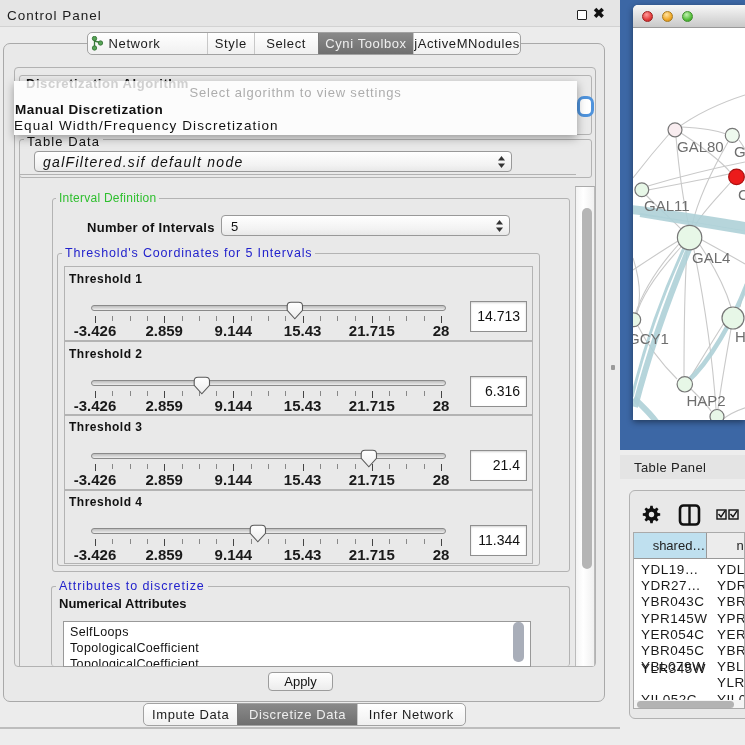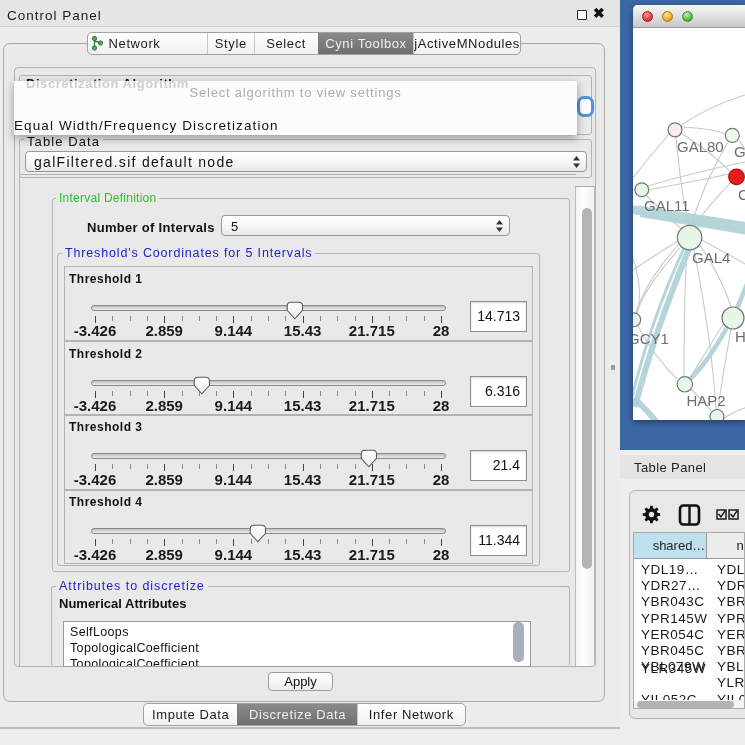--- a/index.html
+++ b/index.html
@@ -91,21 +91,21 @@
 </div>
 
 <div class="grp" style="left:19px; top:75px; width:573px; height:60px;"></div>
 <div class="abs" style="left:26px; top:76px; font-size:13px; letter-spacing:0.55px; font-weight:bold; color:#111;">Discretization Algorithm</div>
 
 <div class="abs" style="left:577px; top:96px; width:17px; height:21px; border:3px solid #4f93dc; border-radius:7px; background:#fff;"></div>
 
 <div class="grp" style="left:19px; top:139px; width:573px; height:39px;">
   <span class="gt" style="color:#111; left:4px; top:-6px; font-size:13px; letter-spacing:1.1px;">Table Data</span>
 </div>
-<div class="combo" style="left:25px; top:151px; width:562px; height:21px;">
+<div class="combo" style="left:34px; top:151px; width:478px; height:21px;font-style:italic;">
   <span class="tx" style="font-size:14px; letter-spacing:1.3px; left:8px;">galFiltered.sif default node</span>
   <svg class="st" width="9" height="14" viewBox="0 0 9 14">
     <path d="M4.5 1 L8 5.4 L1 5.4 Z" fill="#333"></path>
     <path d="M4.5 13 L8 8.6 L1 8.6 Z" fill="#333"></path>
   </svg>
 </div>
 
 <div class="abs" style="left:14px; top:67px; width:582px; height:600px; border:1px solid #b2b2b2; border-radius:4px;"></div>
 <div class="abs" style="left:18.5px; top:173.5px; width:557px; height:493.5px; border-left:1px solid #b2b2b2; border-top:1px solid #b2b2b2;"></div>
 <div class="vsb-track" style="left:575px; top:186px; width:20px; height:480px; border-top:1px solid #aaa;"></div>
@@ -432,14 +432,15 @@
       <div class="trow" style="left:7px; top:158.6px;">YIL052C</div>
       <div class="trow" style="left:83px; top:158.6px;">YIL0</div>
     </div>
   <div class="abs" style="left:0px; top:167px; width:110px; height:9px; background:#f4f4f4;"></div>
   <div class="abs" style="left:3px; top:168px; width:97px; height:7px; background:#b3b3b3; border-radius:4px;"></div>
 </div>
 
 <div id="popup" class="abs">
   <div style="position:absolute; left:12px; top:-5px; font-size:13px; letter-spacing:0.55px; font-weight:bold; color:#cfcfcf; white-space:nowrap;">Discretization Algorithm</div>
   <div style="position:absolute; left:50%; transform:translateX(-50%); top:4px; font-size:13px; letter-spacing:0.8px; color:#adadad; white-space:nowrap;">Select algorithm to view settings</div>
+  <div style="position:absolute; left:1px; top:21px; font-size:13.5px; letter-spacing:0.45px; font-weight:bold; color:#111;">Manual Discretization</div>
   <div style="position:absolute; left:0px; top:37px; font-size:13.5px; letter-spacing:1.1px; color:#111;">Equal Width/Frequency Discretization</div>
 </div>
 
 </body></html>

